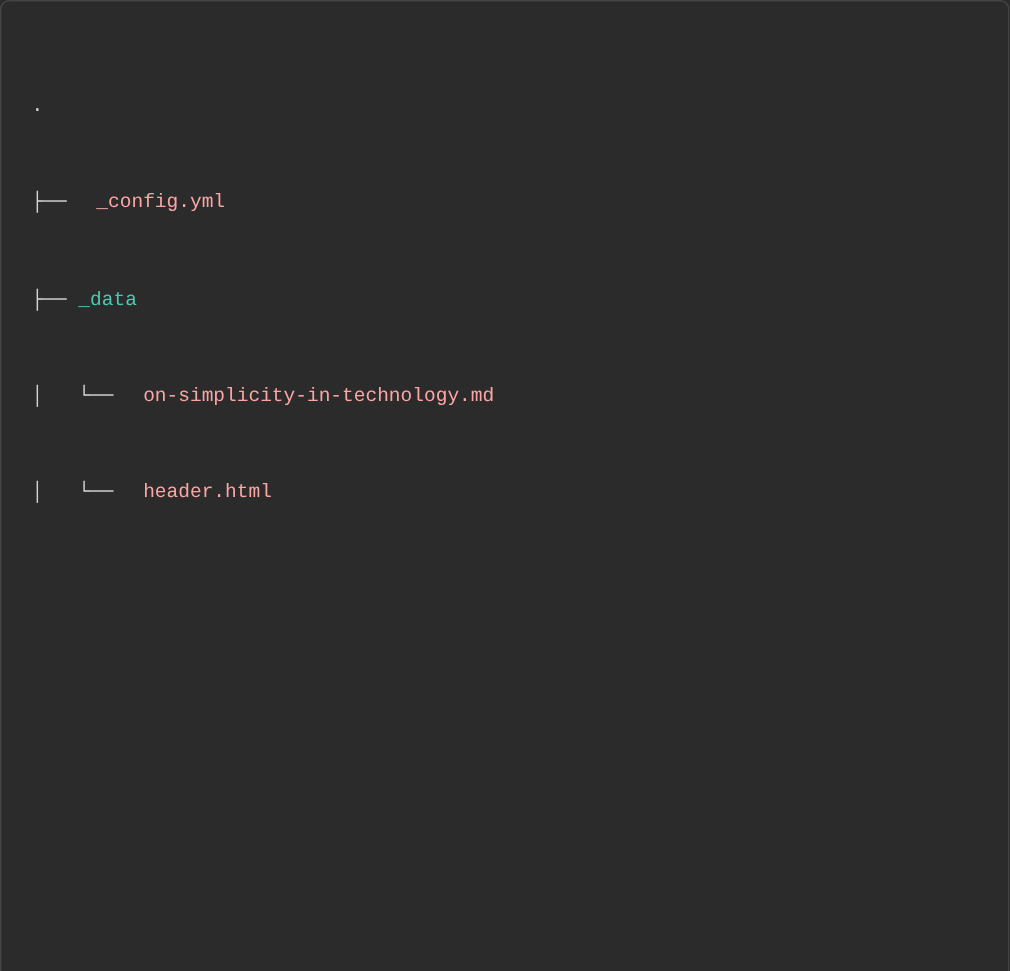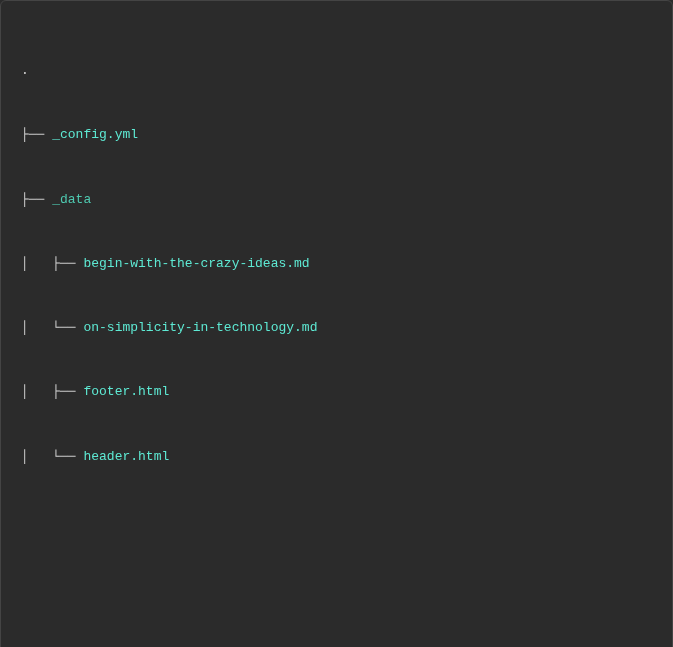--- a/index.html
+++ b/index.html
@@ -34,33 +34,31 @@
     }
 
     .tree-line {
       display: block;
       font-family: 'Courier New', Courier, monospace;
     }
 
     .dot { color: #d4d4d4; }
     .tree-char { color: #d4d4d4; }
     .folder { color: #4ec9b0; }
-    .file { color: #5eead4; }
+    .file { color: #fca5a5; margin-left: 12px; }
   </style>
 </head>
 <body>
 
 <div class="terminal-window">
   <div class="tree-container">
     <span class="tree-line dot">.</span>
     <span class="tree-line"><span class="tree-char">├── </span><span class="file">_config.yml</span></span>
     <span class="tree-line"><span class="tree-char">├── </span><span class="folder">_data</span></span>
-    <span class="tree-line"><span class="tree-char">│   ├── </span><span class="file">begin-with-the-crazy-ideas.md</span></span>
     <span class="tree-line"><span class="tree-char">│   └── </span><span class="file">on-simplicity-in-technology.md</span></span>
-    <span class="tree-line"><span class="tree-char">│   ├── </span><span class="file">footer.html</span></span>
     <span class="tree-line"><span class="tree-char">│   └── </span><span class="file">header.html</span></span>
     
     
     
     
     
     
     
     
     

